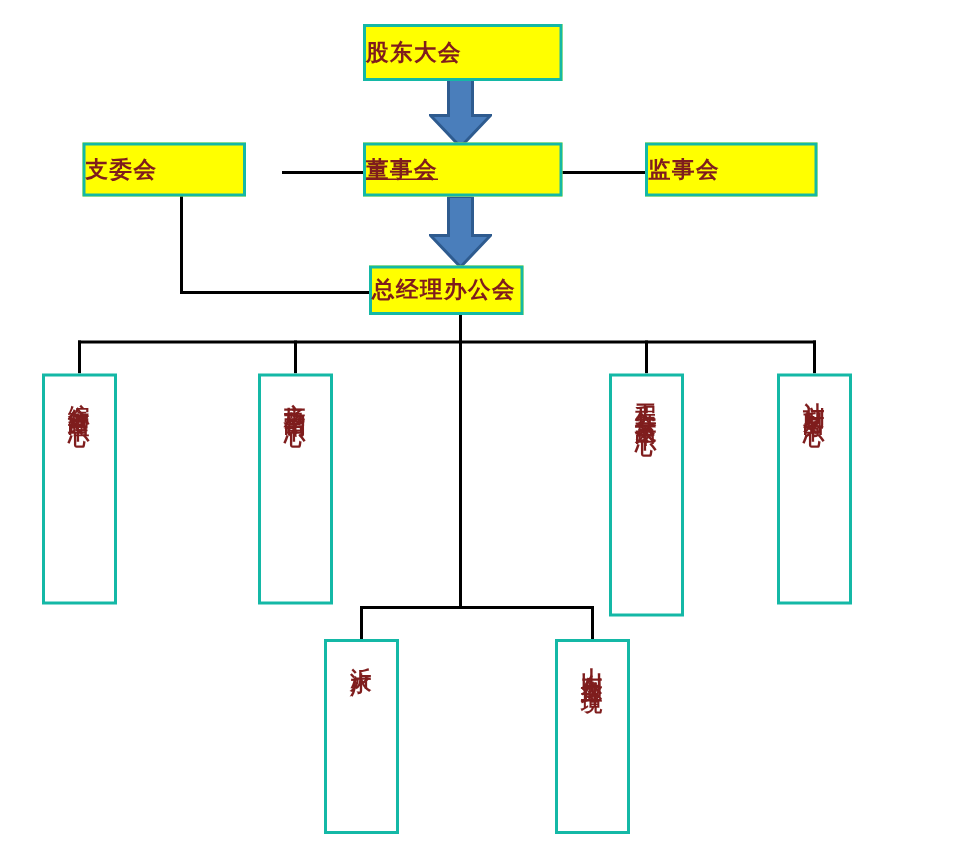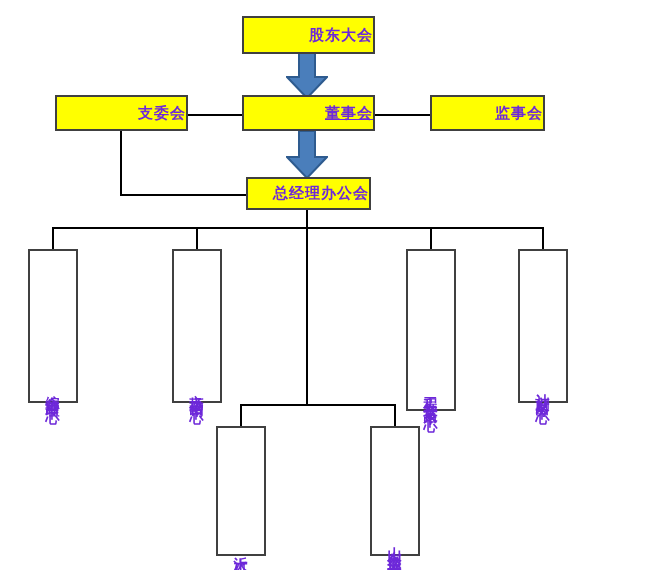--- a/index.html
+++ b/index.html
@@ -16,26 +16,26 @@
     width: 647px;
     height: 570px;
     background: #ffffff;
     overflow: hidden;
   }
 
   
   .node {
     position: absolute;
     box-sizing: border-box;
-    border: 2px solid #404040;
+    border: 2px solid #14b8a6;
     display: flex;
     align-items: center;
-    justify-content: flex-end;
+    justify-content: flex-start;
     text-align: center;
-    color: #6d28d9;
+    color: #7f1d1d;
     z-index: 5;
   }
   .node.yellow {
     background: #ffff00;
     font-size: 15px;
     font-weight: bold;
     letter-spacing: 1px;
   }
   .node.white {
     background: #ffffff;
@@ -105,33 +105,33 @@
   <div class="blockarrow" style="left:286px; top:131px;">
     <svg width="42" height="48" viewBox="0 0 42 48">
       <polygon points="13,0 29,0 29,26 41,26 21,47 1,26 13,26" fill="#4a7ebb" stroke="#2e5b8f" stroke-width="2"></polygon>
     </svg>
   </div>
 
   <div class="node yellow" style="left:242px; top:16px; width:133px; height:38px;">
     <span>股东大会</span>
   </div>
 
-  <div class="node yellow" style="left:55px; top:95px; width:133px; height:36px;padding-left:28px;">
+  <div class="node yellow" style="left:55px; top:95px; width:109px; height:36px;">
     <span>支委会</span>
   </div>
 
   <div class="node yellow" style="left:242px; top:95px; width:133px; height:36px;text-decoration:underline;">
     <span>董事会</span>
   </div>
 
   <div class="node yellow" style="left:430px; top:95px; width:115px; height:36px;">
     <span>监事会</span>
   </div>
 
-  <div class="node yellow" style="left:246px; top:177px; width:125px; height:33px;">
+  <div class="node yellow" style="left:246px; top:177px; width:103px; height:33px;">
     <span>总经理办公会</span>
   </div>
 
   <div class="node white" style="left:28px; top:249px; width:50px; height:154px;">
     <span class="vlabel">综合管理中心</span>
   </div>
 
   <div class="node white" style="left:172px; top:249px; width:50px; height:154px;">
     <span class="vlabel">市场营销中心</span>
   </div>

